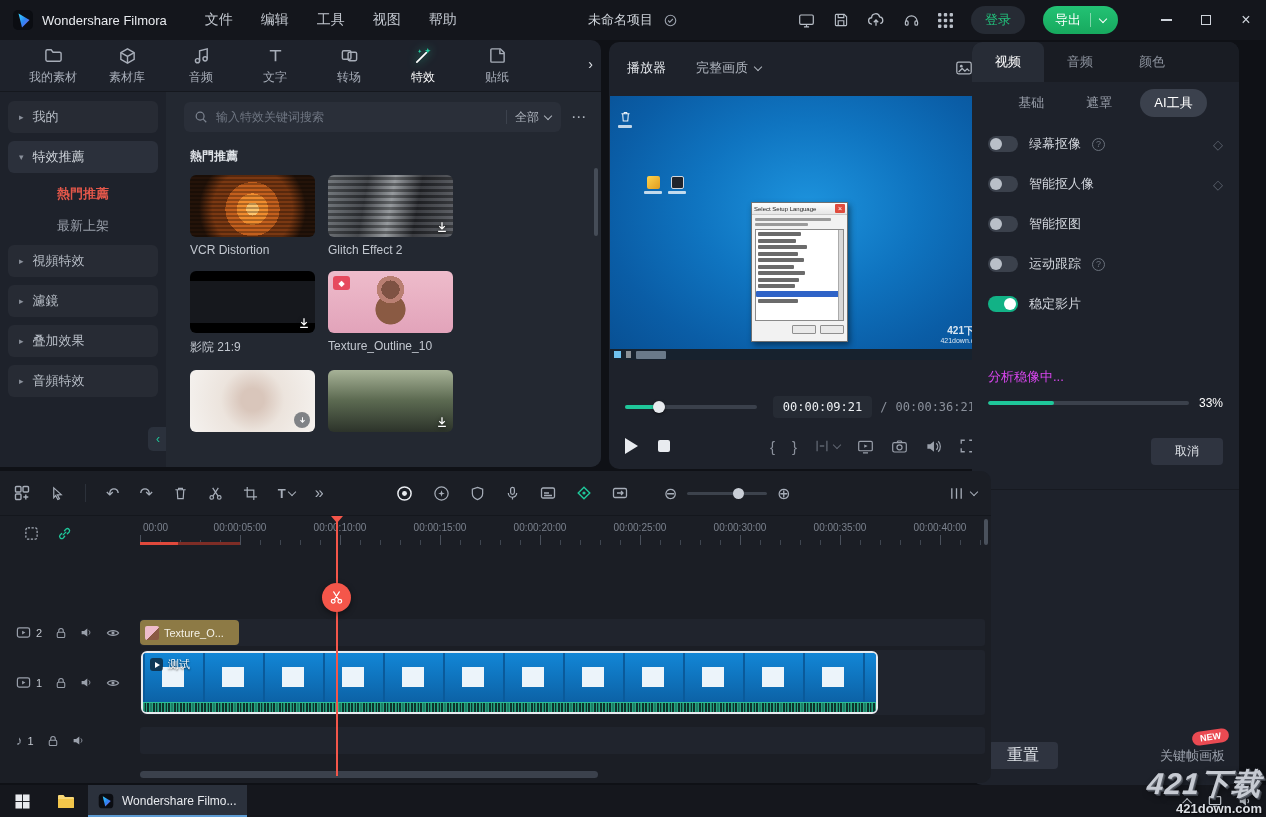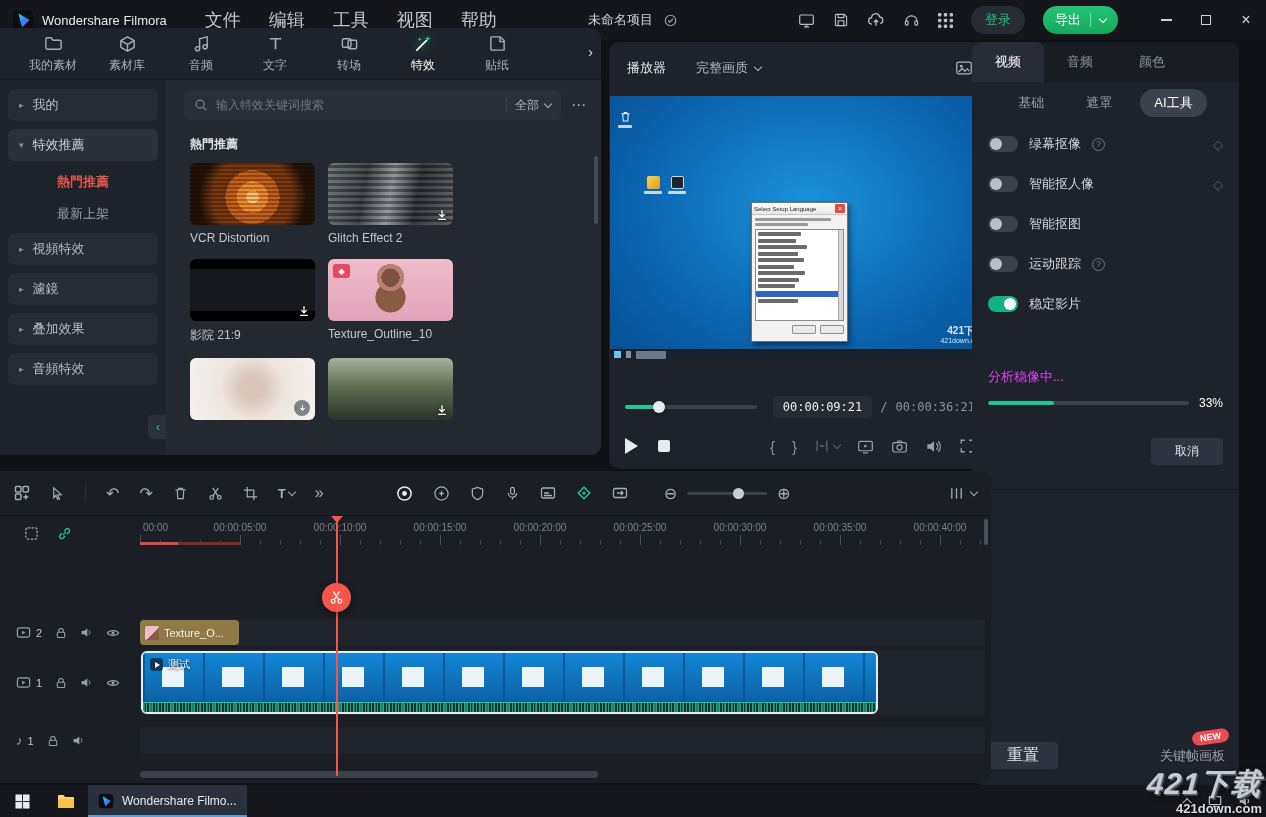--- a/index.html
+++ b/index.html
@@ -10,36 +10,36 @@
   *{margin:0;padding:0;box-sizing:border-box;}
   html,body{width:1266px;height:817px;}
   body{background:var(--bg);font-family:"Liberation Sans","DejaVu Sans",sans-serif;color:var(--txt);font-size:12px;overflow:hidden;position:relative;}
   .i{display:inline-flex;align-items:center;justify-content:center;line-height:1;flex:none;}
   svg{display:block;}
   .chevd{width:6px;height:6px;border-right:1.4px solid currentColor;border-bottom:1.4px solid currentColor;display:inline-block;transform:rotate(45deg);margin-top:-3px;}
 
   
   #titlebar{position:absolute;left:0;top:0;width:1266px;height:40px;background:#14161c;display:flex;align-items:center;padding:0 0 0 12px;}
   .tb-title{color:#e8eaee;font-size:13px;margin-left:8px;}
-  .tb-menus{display:flex;gap:28px;margin-left:38px;color:#c2c7cf;font-size:18px;}
+  .tb-menus{display:flex;gap:28px;margin-left:38px;color:#c2c7cf;font-size:14px;}
   .tb-menus span{cursor:default;}
   .tb-center{position:absolute;left:50%;transform:translateX(-50%);display:flex;align-items:center;gap:10px;color:#cfd4db;font-size:13px;}
   .tb-right{margin-left:auto;display:flex;align-items:center;gap:18px;color:#b9bfc8;padding-right:0;}
   .login-pill{background:#262b34;color:var(--green);font-size:13px;padding:5px 14px;border-radius:15px;}
   .export-btn{background:linear-gradient(180deg,#23c274,#17a95e);color:#fff;font-size:13px;height:28px;display:flex;align-items:center;border-radius:15px;padding:0 12px;gap:9px;}
   .export-btn .sep{width:1px;height:14px;background:rgba(255,255,255,.45);}
   .win-ctrls{display:flex;margin-left:10px;}
   .win-ctrls .wbtn{width:40px;height:40px;display:flex;align-items:center;justify-content:center;color:#cfd4db;}
   .minbar{width:11px;height:1.5px;background:#cfd4db;}
   .maxbox{width:10px;height:10px;border:1.3px solid #cfd4db;}
   .closex{font-size:16px;}
 
   
   .panel{position:absolute;background:var(--panel);border-radius:10px;}
-  #media-panel{left:0;top:28px;width:601px;height:427px;border-radius:0 10px 10px 0;overflow:hidden;}
+  #media-panel{left:0;top:40px;width:601px;height:427px;border-radius:0 10px 10px 0;overflow:hidden;}
   #player-panel{left:609px;top:42px;width:382px;height:427px;overflow:hidden;}
   #props-panel{left:972px;top:42px;width:267px;height:743px;overflow:hidden;}
   #timeline-panel{left:0;top:471px;width:991px;height:312px;background:#1b1e25;border-radius:0 10px 10px 0;overflow:hidden;}
 
   
   .tabbar{height:52px;display:flex;align-items:center;padding-left:26px;gap:20px;border-bottom:1px solid #15181e;position:relative;}
   .mtab{width:54px;display:flex;flex-direction:column;align-items:center;gap:4px;color:#a7adb8;}
   .mtab .lbl{font-size:12px;white-space:nowrap;}
   .mtab.active{color:#fff;}
   .mtab.active .tico{filter:drop-shadow(0 0 5px rgba(36,209,163,.8));}

